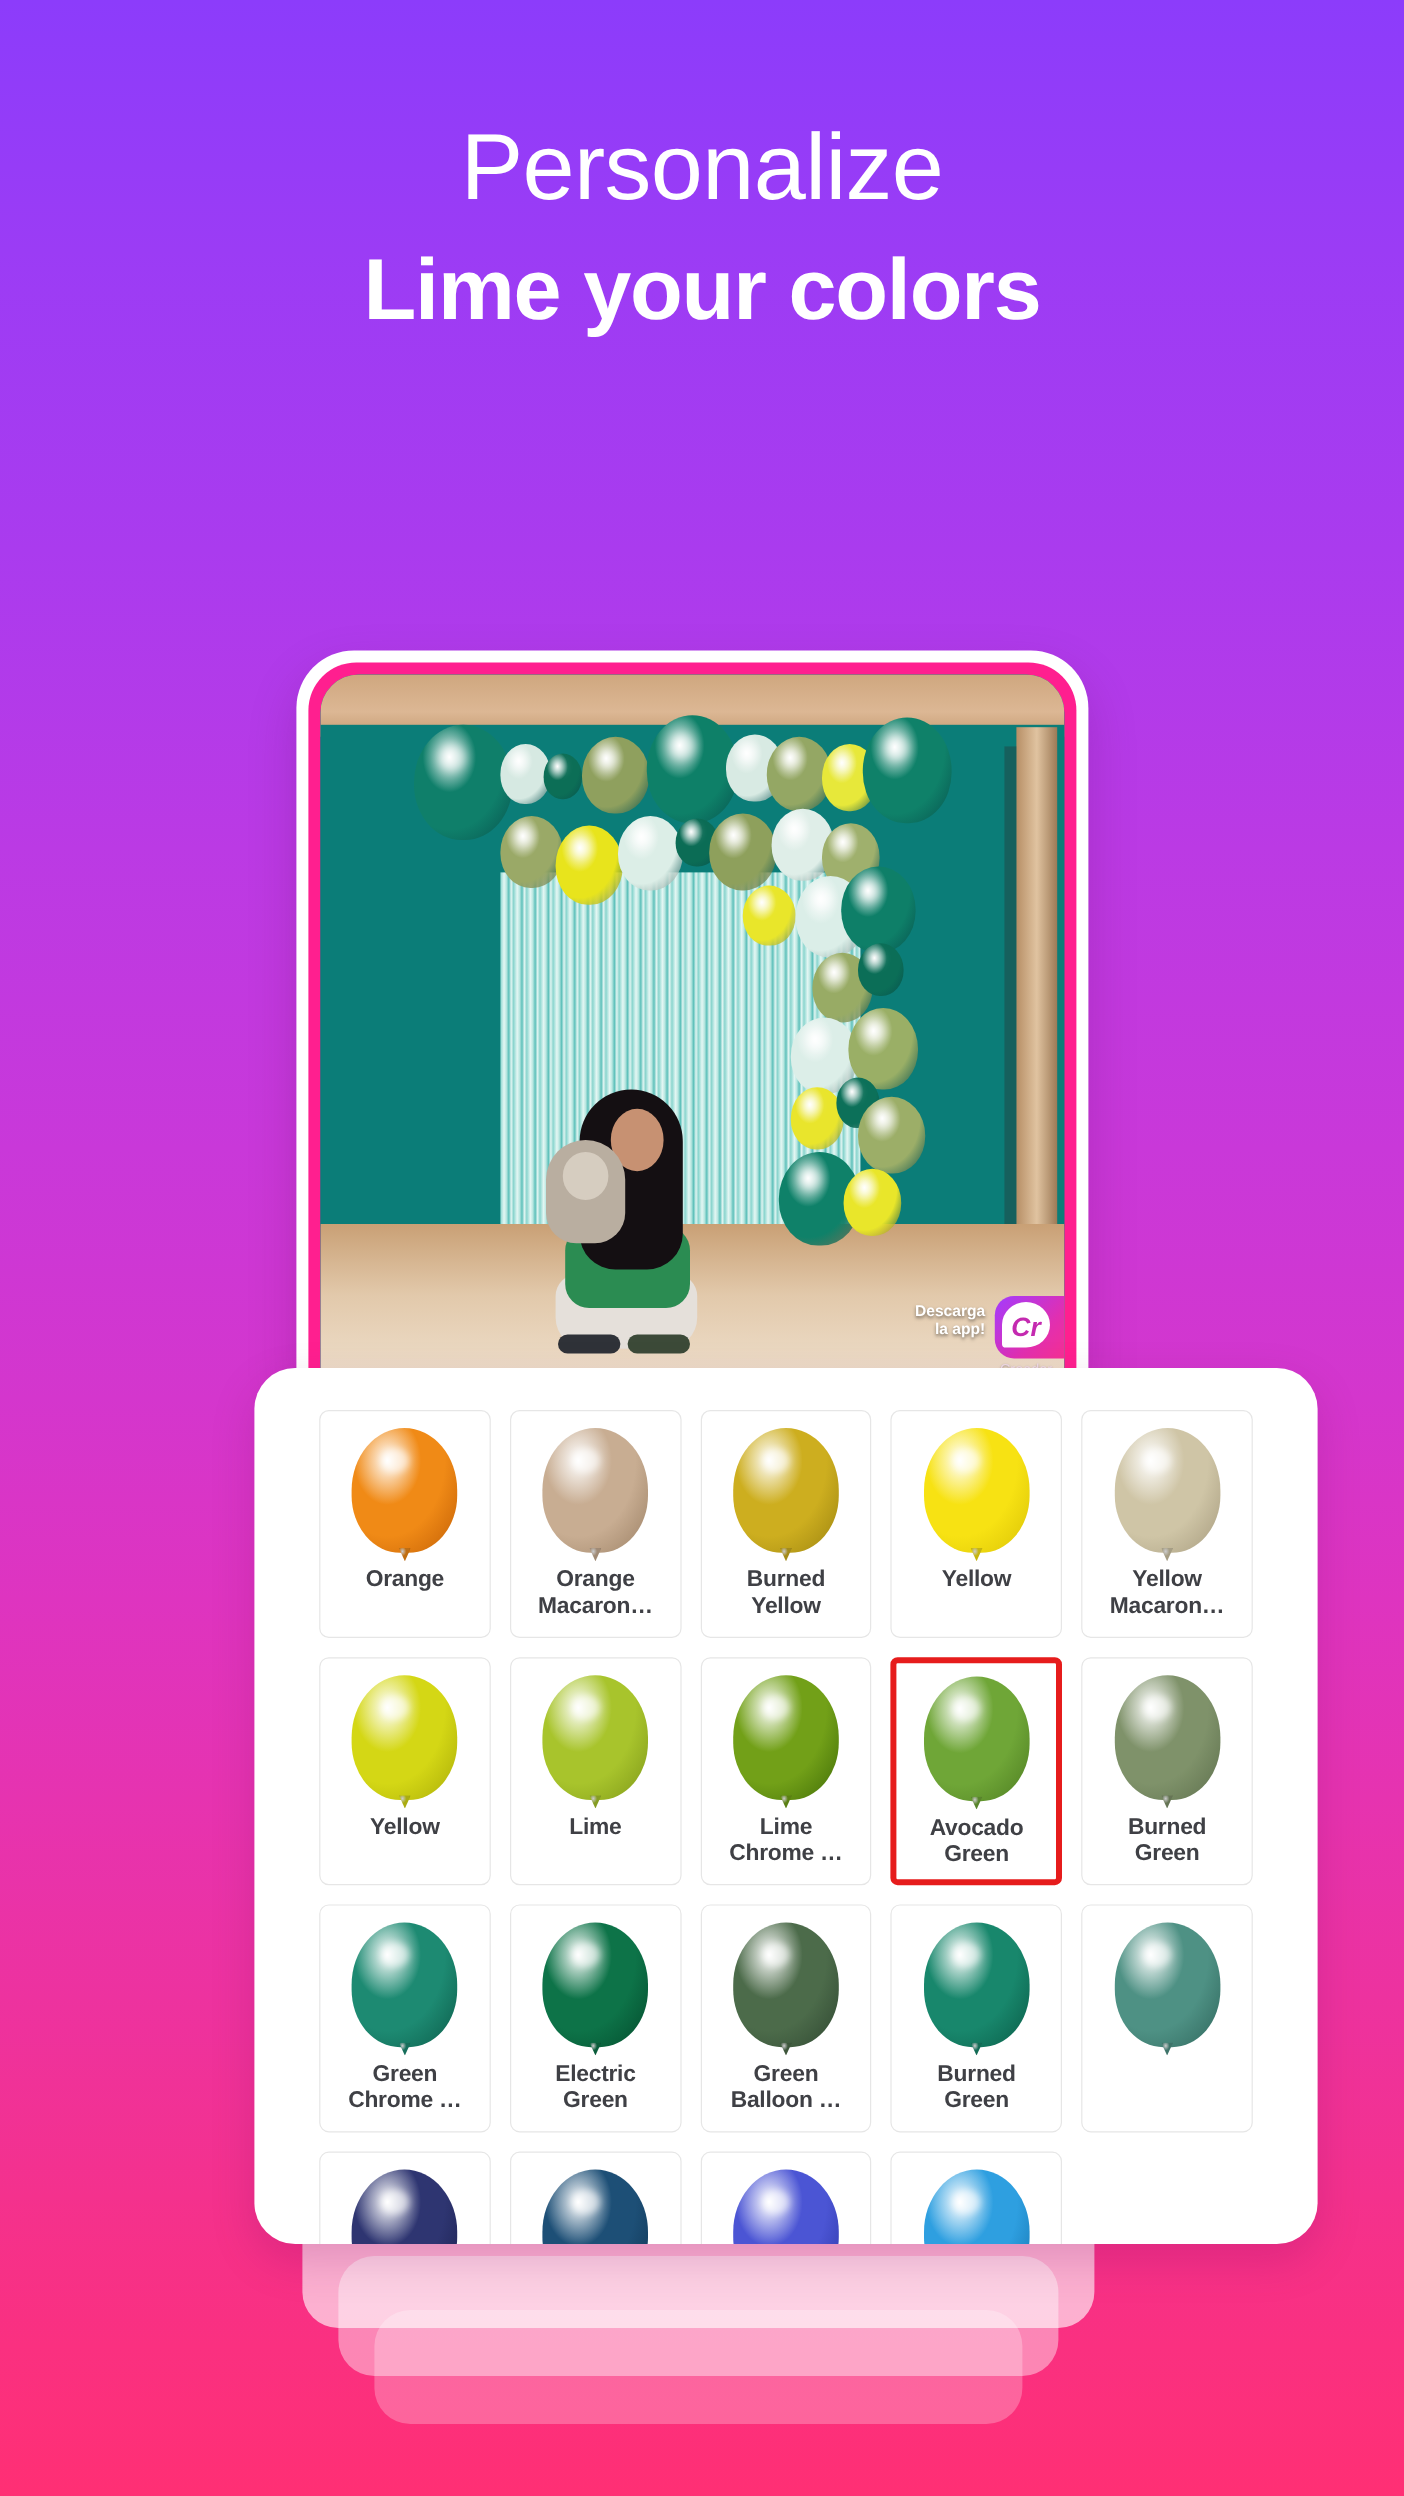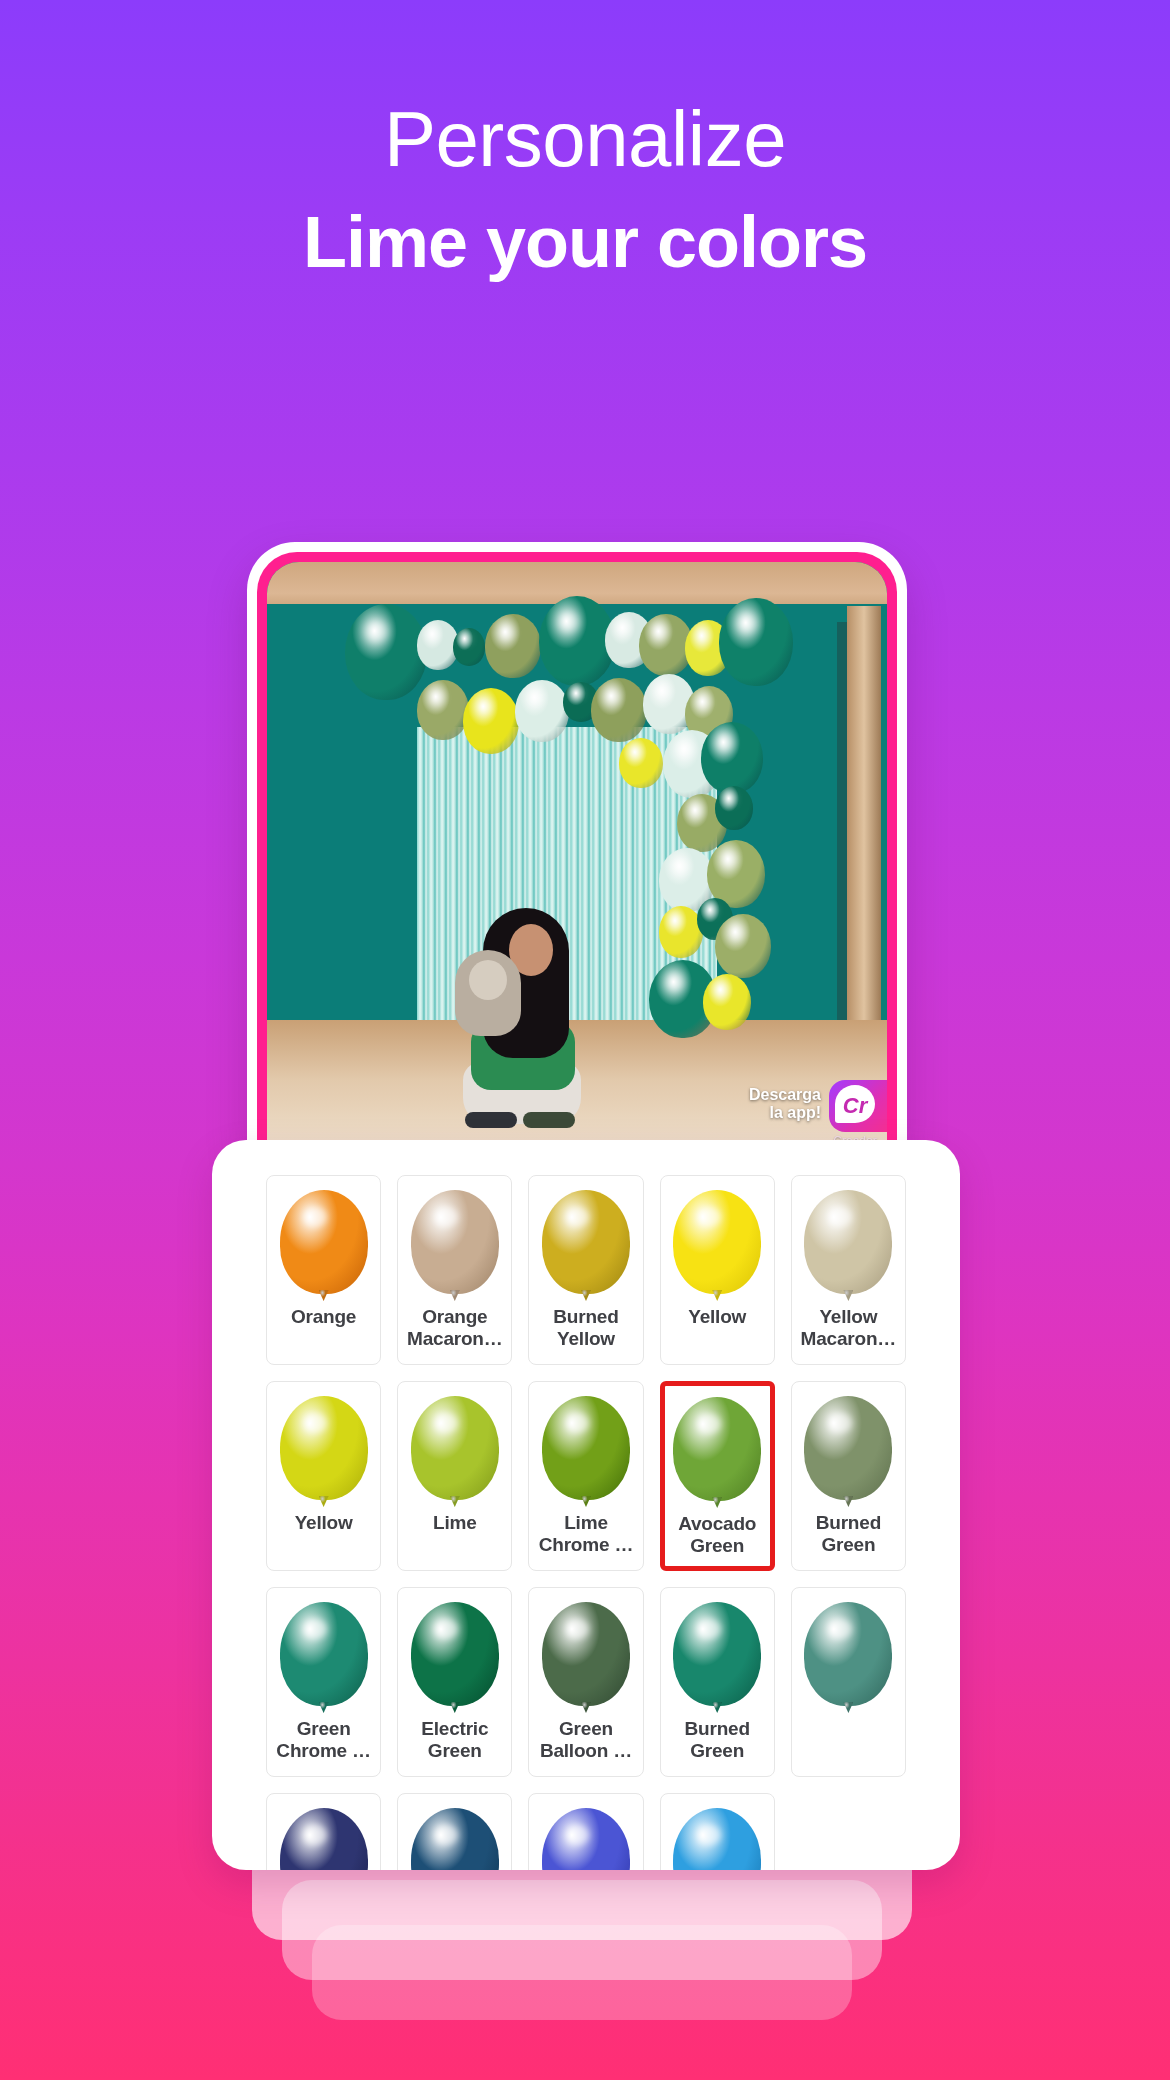--- a/index.html
+++ b/index.html
@@ -89,35 +89,35 @@
   .p-shoe2{position:absolute;right:14px;bottom:-4px;width:52px;height:16px;border-radius:8px;background:#3c4a38;}
   .dog{position:absolute;left:6px;top:46px;width:66px;height:86px;border-radius:34px 34px 26px 26px;background:#b9aea0;}
   .dog-face{position:absolute;left:14px;top:10px;width:38px;height:40px;border-radius:50%;background:#d6cdc0;}
 
   .bln{position:absolute;border-radius:50% 50% 48% 48%;}
   .bln::after{content:"";position:absolute;left:26%;top:18%;width:26%;height:22%;
     border-radius:50%;background:rgba(255,255,255,.55);filter:blur(4px);}
 
   
   .watermark{position:absolute;right:6px;bottom:4px;display:flex;align-items:flex-start;gap:8px;}
-  .wm-text{color:#fff;font-size:16px;font-weight:600;line-height:1.15;text-align:right;
+  .wm-text{color:#fff;font-size:13px;font-weight:600;line-height:1.15;text-align:right;
     text-shadow:0 1px 3px rgba(0,0,0,.5);padding-top:6px;}
   .wm-badge{width:52px;}
   .wm-icon{width:76px;height:52px;border-radius:16px;
     background:linear-gradient(135deg,#a23bff 0%,#e12fb0 55%,#ff2f86 100%);
     position:relative;overflow:hidden;}
   .wm-bubble{position:absolute;left:6px;top:5px;width:40px;height:38px;border-radius:50% 50% 50% 8%;background:#fff;}
   .wm-cr{position:absolute;left:0;top:0;width:52px;height:52px;display:flex;align-items:center;justify-content:center;
     color:#c42ab0;font-size:22px;font-weight:700;font-style:italic;}
   .wm-caption{color:#f0dce8;font-size:12px;text-align:center;margin-top:2px;
     text-shadow:0 1px 2px rgba(0,0,0,.4);}
 
   
   .sheet{
-    position:absolute;left:212px;top:1140px;width:748px;height:730px;
+    position:absolute;left:212px;top:1140px;width:886px;height:730px;
     background:#ffffff;border-radius:34px;
     box-shadow:0 14px 36px rgba(110,0,90,.18);
     overflow:hidden;
   }
   .grid{
     position:absolute;left:54px;top:35px;right:54px;
     display:grid;grid-template-columns:repeat(5,1fr);gap:16px;
   }
   .swatch{
     background:#fff;border:1.5px solid #e6e6e6;border-radius:8px;

